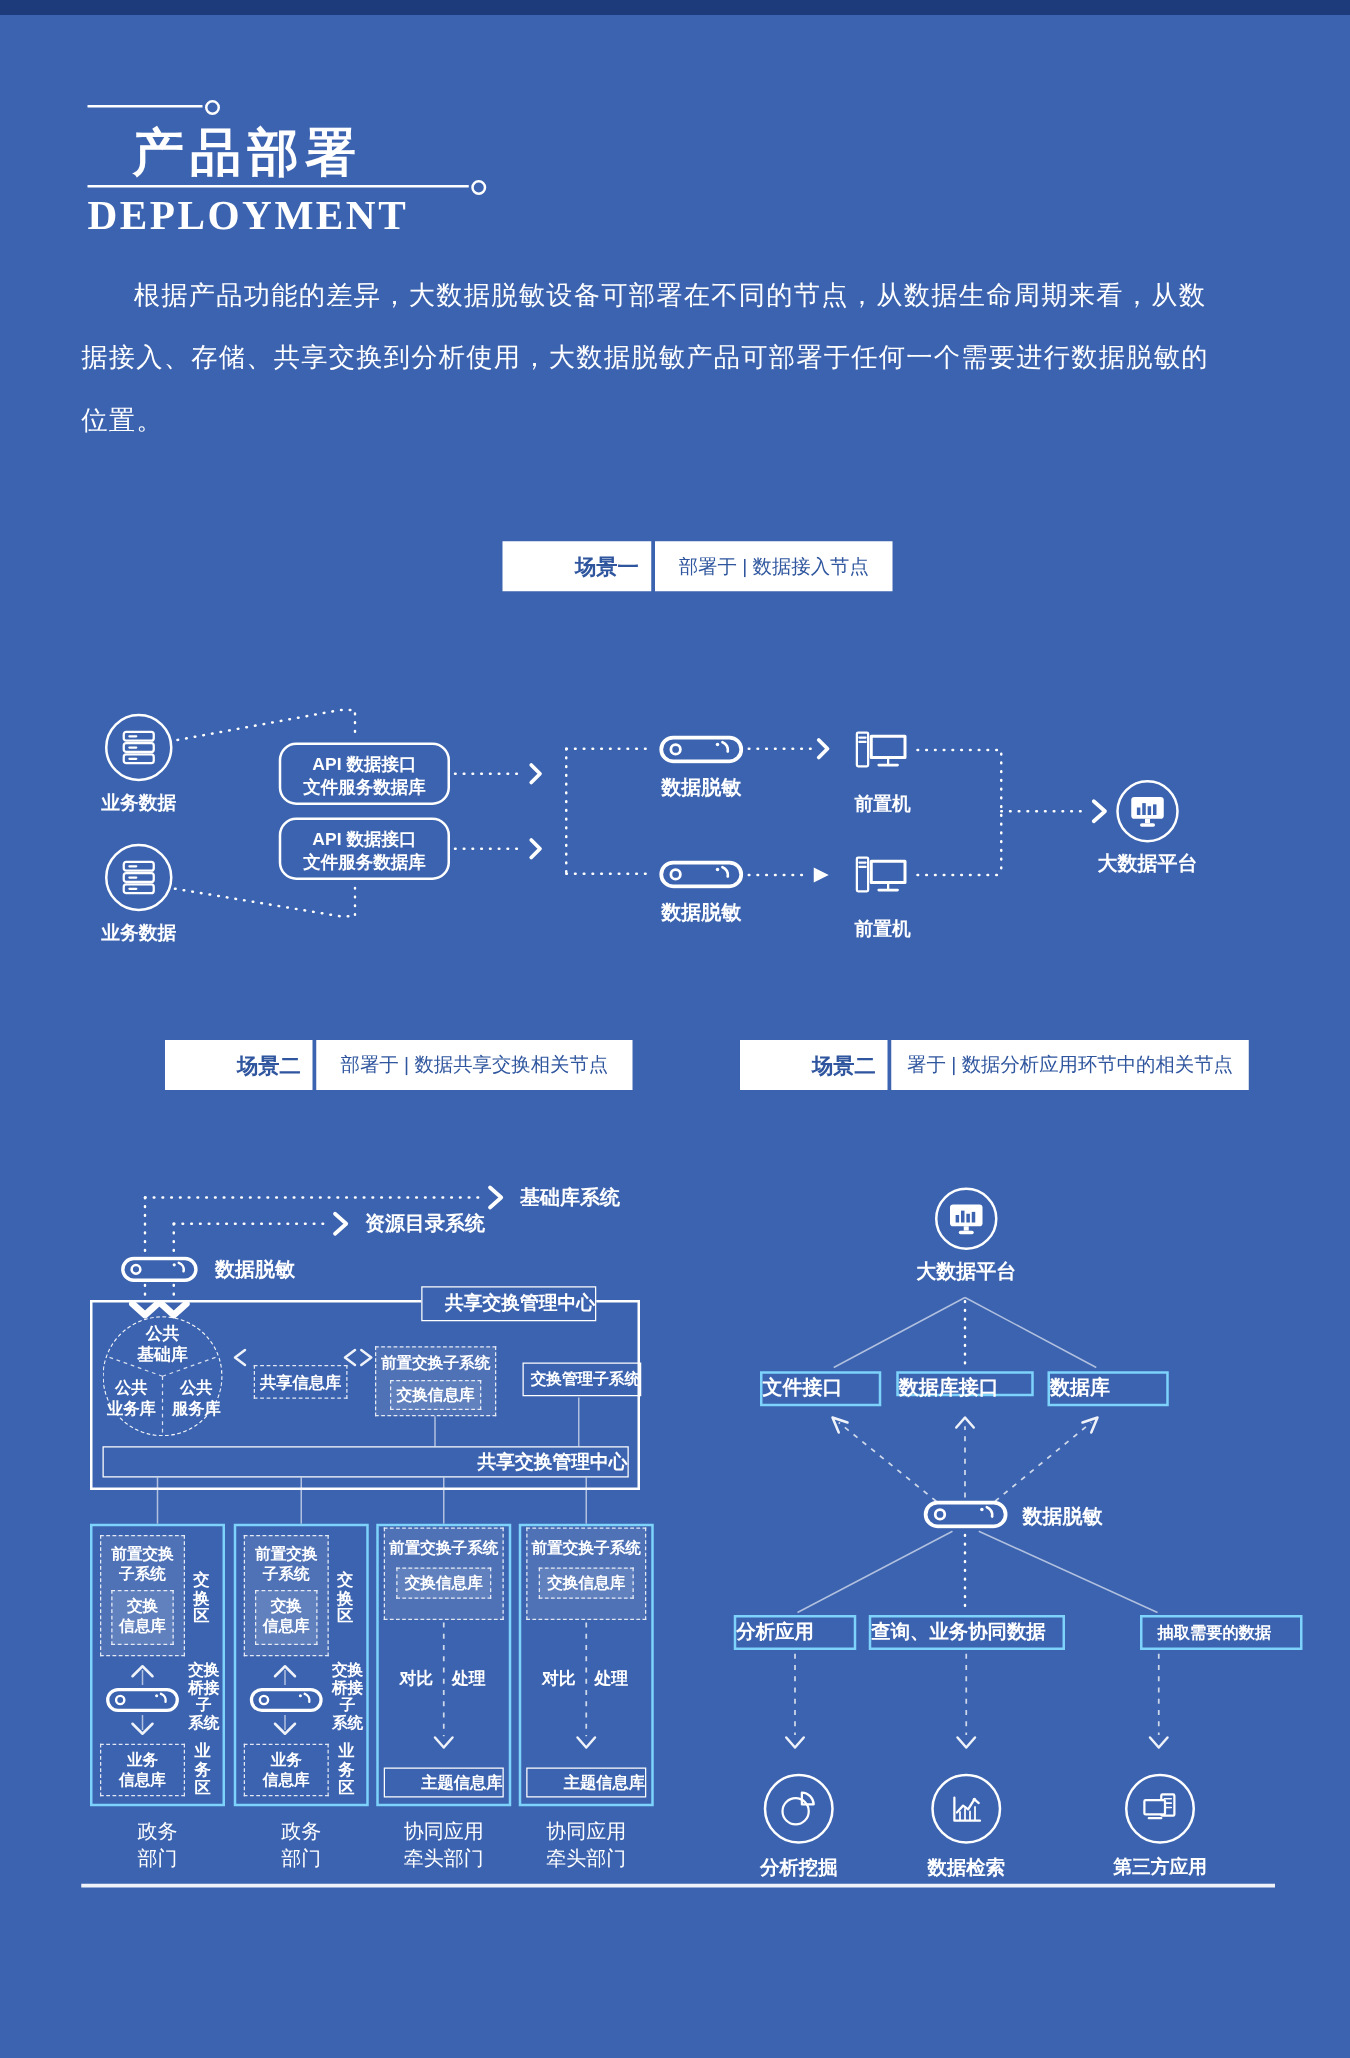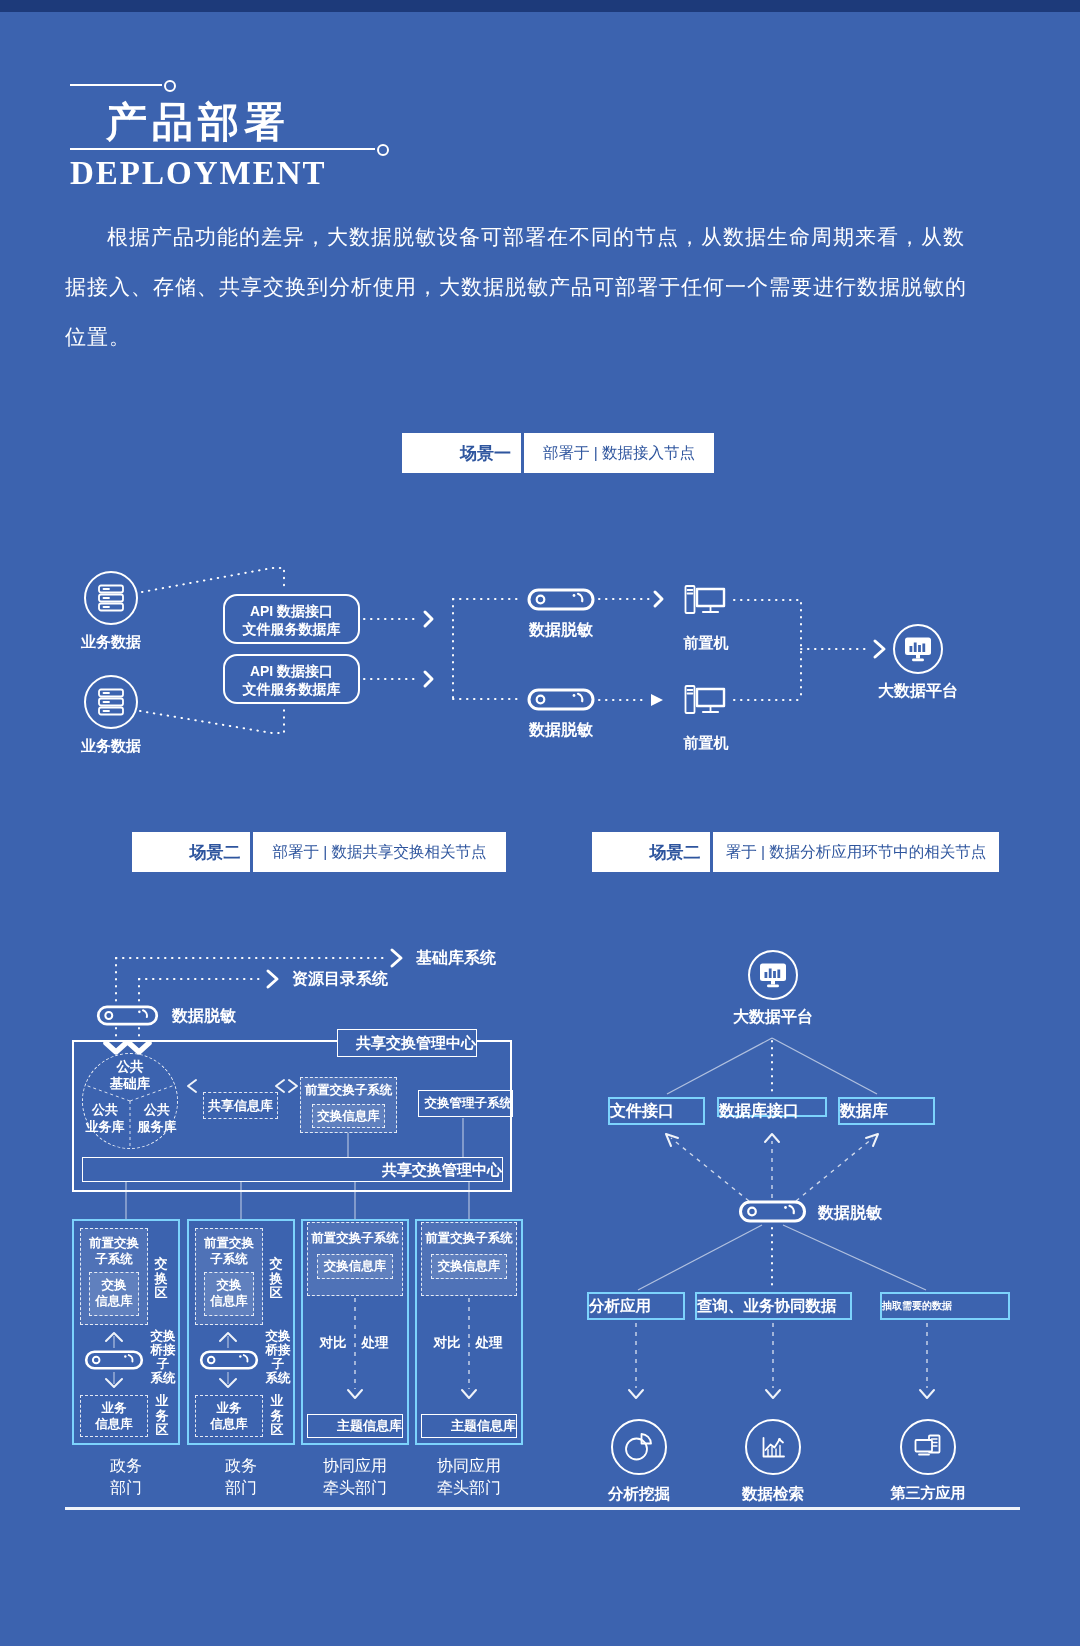--- a/index.html
+++ b/index.html
@@ -365,21 +365,21 @@
   <svg class="abs" style="left:737px;top:1200px;" width="71" height="23" viewBox="0 0 68 23">
     <rect x="2" y="2" width="64" height="19" rx="9.5" fill="#3c63af" stroke="#fff" stroke-width="3"></rect>
     <circle cx="13.5" cy="11.5" r="3.8" fill="none" stroke="#fff" stroke-width="2.2"></circle>
     <circle cx="47" cy="7.5" r="1.4" fill="#fff"></circle>
     <path d="M51 5.8 a6.5 6.5 0 0 1 4.2 7.4" fill="none" stroke="#fff" stroke-width="2.2" stroke-linecap="round"></path>
   </svg>
   <div class="abs lbl" style="left:818px;top:1203px;width:90px;font-size:16px;text-align:left;">数据脱敏</div>
 
   <div class="abs sbox" style="left:587px;top:1292px;width:98px;height:28px;font-size:15.5px;line-height:24px;">分析应用</div>
   <div class="abs sbox" style="left:695px;top:1292px;width:157px;height:28px;font-size:15.5px;line-height:24px;">查询、业务协同数据</div>
-  <div class="abs sbox" style="left:880px;top:1292px;width:130px;height:28px;font-size:10px;line-height:24px;">抽取需要的数据</div>
+  <div class="abs sbox" style="left:912px;top:1292px;width:130px;height:28px;font-size:13px;line-height:24px;padding-left:12px;">抽取需要的数据</div>
 
   <div class="abs circle" style="left:611px;top:1419px;width:56px;height:56px;">
     <svg width="34" height="34" viewBox="0 0 34 34">
       <g class="st">
           <circle cx="14.5" cy="19" r="10.5"></circle>
           <path d="M19.5 13.5 L19.5 4 A10 10 0 0 1 29 13.5 Z"></path>
         </g>
     </svg>
   </div>
   <div class="abs lbl" style="left:584px;top:1484px;width:110px;font-size:15.5px;">分析挖掘</div>

